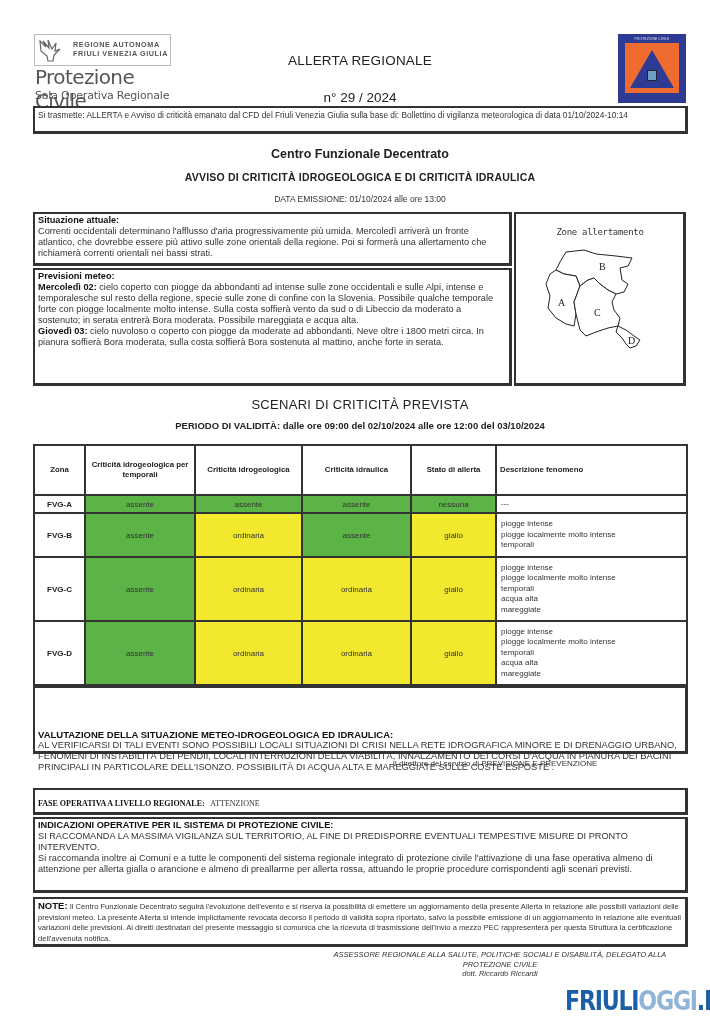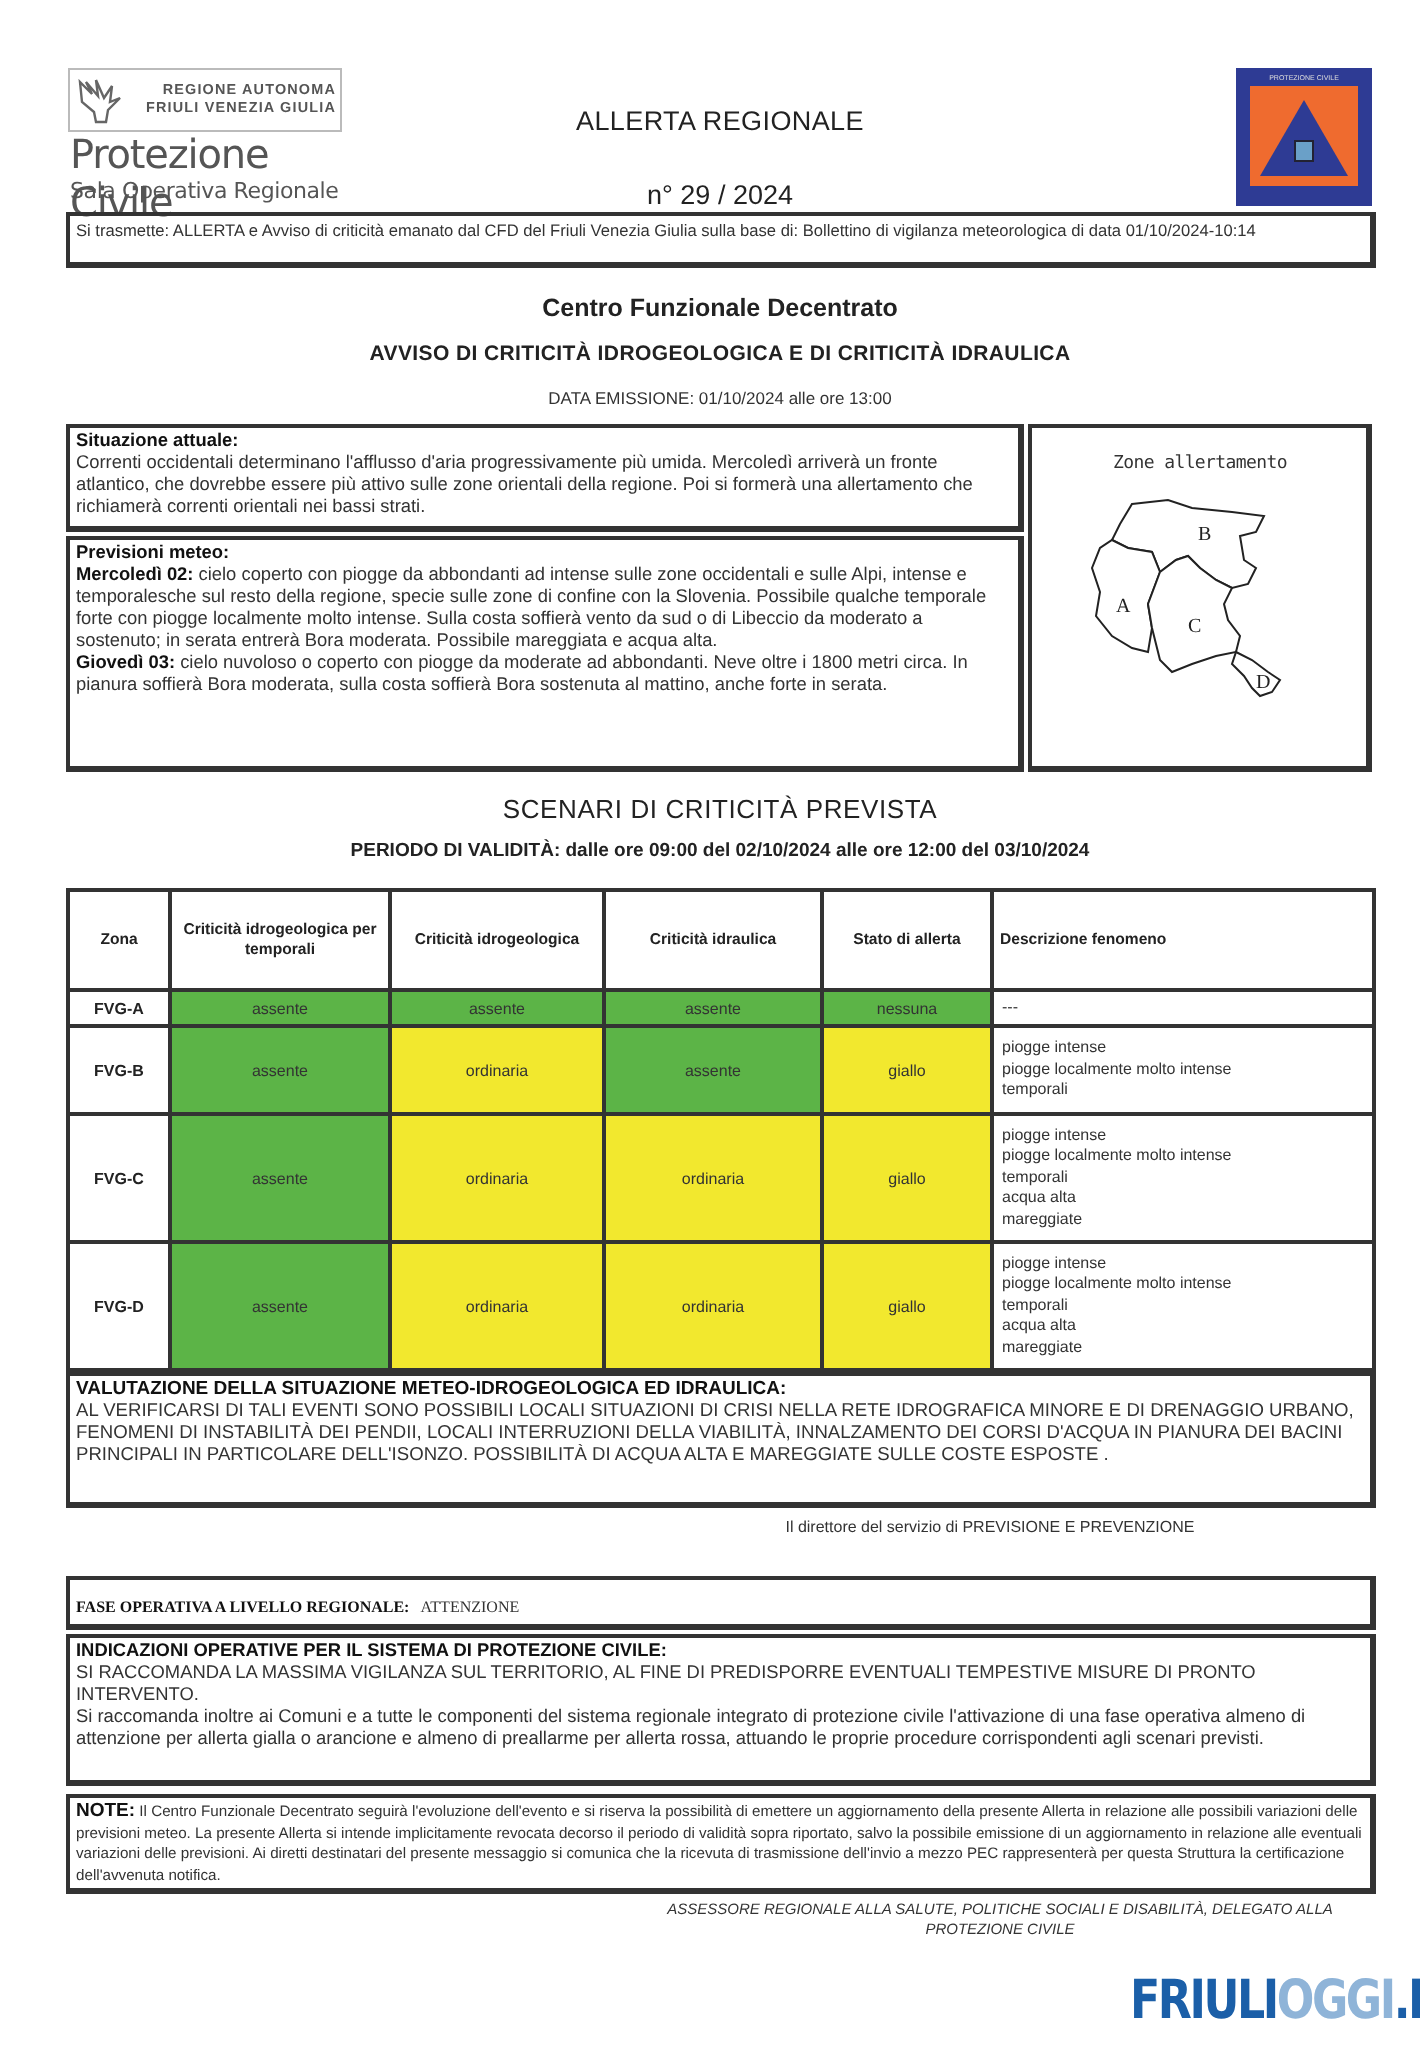--- a/index.html
+++ b/index.html
@@ -4,21 +4,21 @@
 <style>
   * { box-sizing: border-box; margin: 0; padding: 0; }
   html, body { width: 710px; height: 1024px; background: #ffffff; overflow: hidden; }
   body { position: relative; font-family: "Liberation Sans", sans-serif; color: #222; }
   .abs { position: absolute; }
 
   
   .logo-left { left: 34px; top: 34px; width: 142px; height: 68px; }
   .logo-box { position: absolute; left: 0; top: 0; width: 137px; height: 32px; border: 1px solid #bbb; }
   .logo-eagle { position: absolute; left: 3px; top: 2px; width: 24px; height: 27px; }
-  .logo-region { position: absolute; left: 38px; top: 5px; font-size: 7.2px; line-height: 9px; letter-spacing: 0.6px; color: #555; font-weight: bold; white-space: pre; text-align: right; }
+  .logo-region { position: absolute; left: 38px; top: 5px; font-size: 7.2px; line-height: 9px; letter-spacing: 0.6px; color: #555; font-weight: bold; white-space: pre; }
   .logo-pc { position: absolute; left: 1px; top: 31px; font-size: 20px; color: #555; font-family: "DejaVu Sans", sans-serif; letter-spacing: -0.6px; }
   .logo-sala { position: absolute; left: 1px; top: 55px; font-size: 11px; color: #555; font-family: "DejaVu Sans", sans-serif; letter-spacing: -0.2px; }
 
   .title1 { left: 230px; top: 53px; width: 260px; text-align: center; font-size: 13.5px; color: #222; letter-spacing: 0.2px; }
   .title2 { left: 230px; top: 70px; width: 260px; text-align: center; font-size: 13.5px; color: #222; margin-top: 20px; }
 
   .logo-right { left: 618px; top: 34px; width: 68px; height: 69px; background: #2e3b94; }
   .logo-right .orange { position: absolute; left: 7px; top: 9px; width: 54px; height: 50px; background: #ef6b2f; }
   .logo-right .tri { position: absolute; left: 12px; top: 16px; width: 0; height: 0; border-left: 22px solid transparent; border-right: 22px solid transparent; border-bottom: 38px solid #2e3b94; }
   .logo-right .shield { position: absolute; left: 29px; top: 36px; width: 10px; height: 11px; background: #6aa0c8; border: 1px solid #223; }
@@ -43,21 +43,21 @@
 
   table.crit { position: absolute; left: 33px; top: 444px; width: 655px; border-collapse: collapse; font-size: 8px; }
   table.crit td, table.crit th { border: 2px solid #333; text-align: center; vertical-align: middle; }
   table.crit th { font-weight: bold; color: #222; height: 50px; background: #fff; font-size: 7.8px; line-height: 10px; }
   table.crit th.desc { text-align: left; padding-left: 3px; }
   table.crit td.zona { font-weight: bold; color: #222; background: #fff; }
   table.crit td.val { color: #333; }
   table.crit td.desc { text-align: left; padding-left: 4px; background: #fff; color: #333; line-height: 10.5px; }
 
   .valut { left: 33px; top: 686px; width: 655px; height: 68px; padding: 1px 3px; font-size: 9.3px; line-height: 11px; color: #333; }
-  .valut .hd { font-size: 9.5px; }
+  .valut .hd { font-size: 9.5px; margin-top: 40px; }
 
   .dirett { left: 345px; top: 759px; width: 300px; text-align: center; font-size: 8px; line-height: 10px; color: #333; }
 
   .fase { left: 33px; top: 788px; width: 655px; height: 27px; padding: 9px 3px; font-size: 8px; color: #333; font-family: Liberation Serif, serif; }
   .indic { left: 33px; top: 817px; width: 655px; height: 76px; padding: 1px 3px; font-size: 9.2px; line-height: 11px; color: #333; }
   .note { left: 33px; top: 897px; width: 655px; height: 50px; padding: 2px 3px; font-size: 7.6px; line-height: 10.5px; color: #333; }
   .note .hd { font-size: 9.5px; }
 
   .assessore { left: 300px; top: 950px; width: 400px; text-align: center; font-size: 7.5px; line-height: 9.5px; color: #333; font-style: italic; }
 
@@ -217,17 +217,18 @@
   <div>Si raccomanda inoltre ai Comuni e a tutte le componenti del sistema regionale integrato di protezione civile l'attivazione di una fase operativa almeno di attenzione per allerta gialla o arancione e almeno di preallarme per allerta rossa, attuando le proprie procedure corrispondenti agli scenari previsti.</div>
 </div>
 
 <div class="abs box note">
   <span class="hd">NOTE:</span><span> Il Centro Funzionale Decentrato seguirà l'evoluzione dell'evento e si riserva la possibilità di emettere un aggiornamento della presente Allerta in relazione alle possibili variazioni delle previsioni meteo. La presente Allerta si intende implicitamente revocata decorso il periodo di validità sopra riportato, salvo la possibile emissione di un aggiornamento in relazione alle eventuali variazioni delle previsioni. Ai diretti destinatari del presente messaggio si comunica che la ricevuta di trasmissione dell'invio a mezzo PEC rappresenterà per questa Struttura la certificazione dell'avvenuta notifica.</span>
 </div>
 
 <div class="abs assessore">
   <div>ASSESSORE REGIONALE ALLA SALUTE, POLITICHE SOCIALI E DISABILITÀ, DELEGATO ALLA</div>
   <div>PROTEZIONE CIVILE</div>
+  <div>dott. Riccardo Riccardi</div>
 </div>
 
 <div class="abs brand">
   <span class="a">FRIULI</span><span class="b">OGGI</span><span class="a">.IT</span>
 </div>
 
 </body></html>

